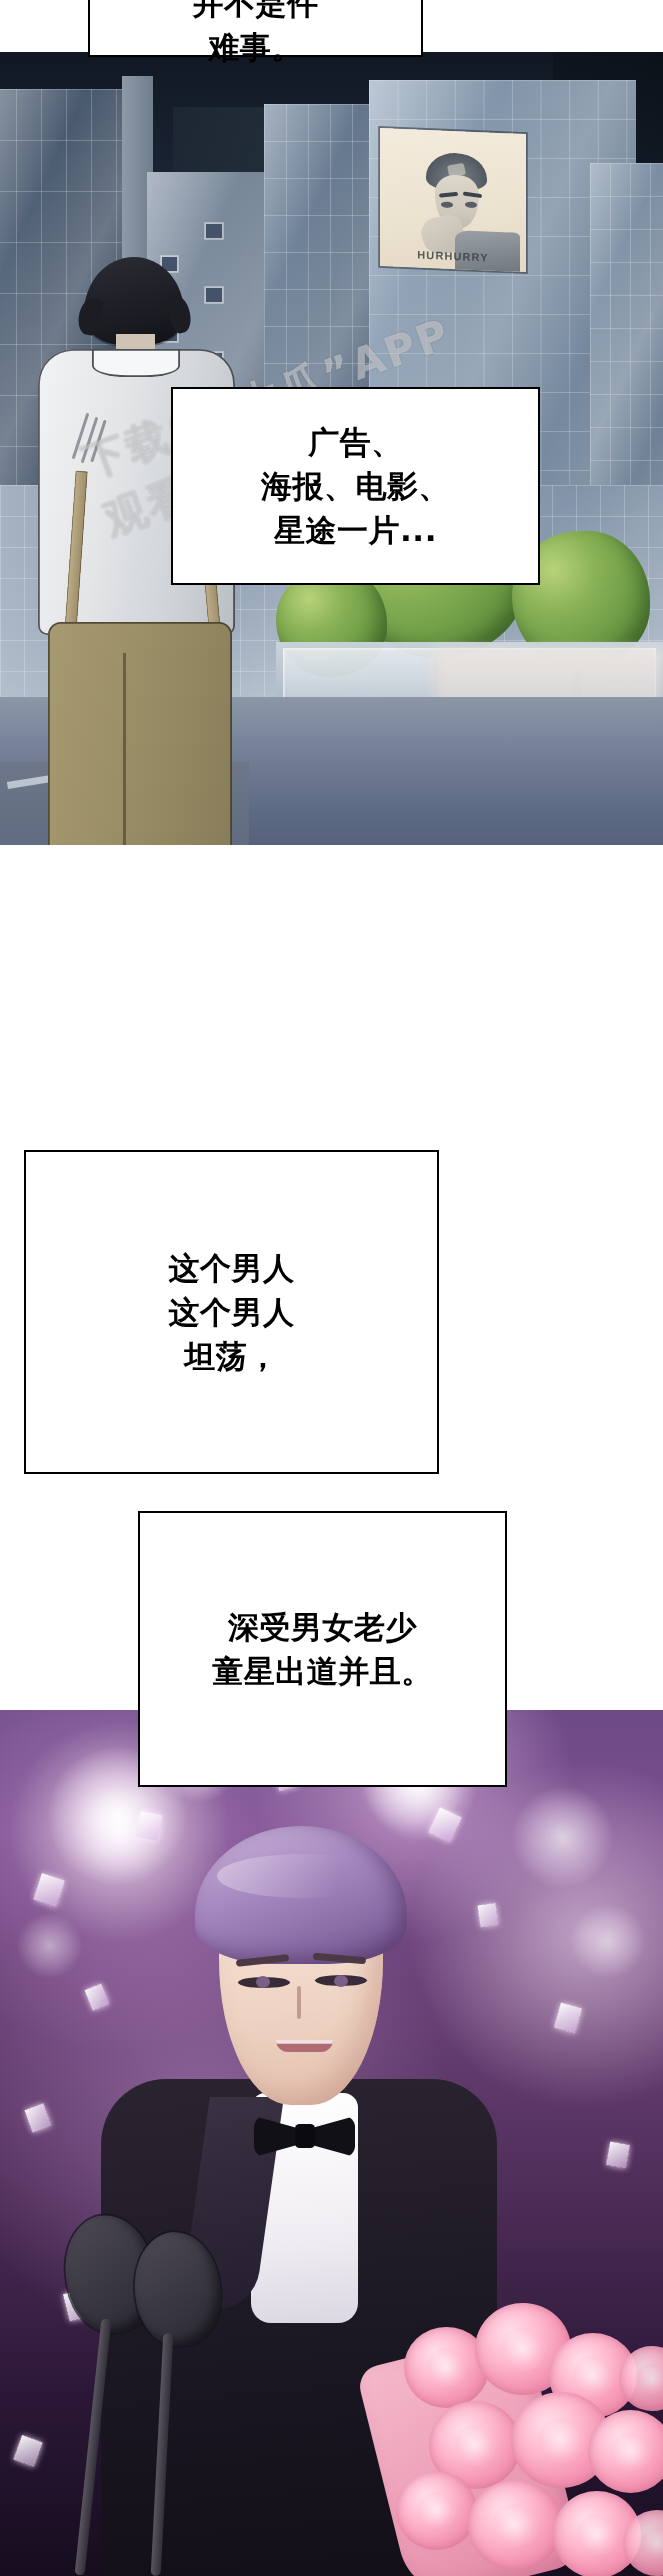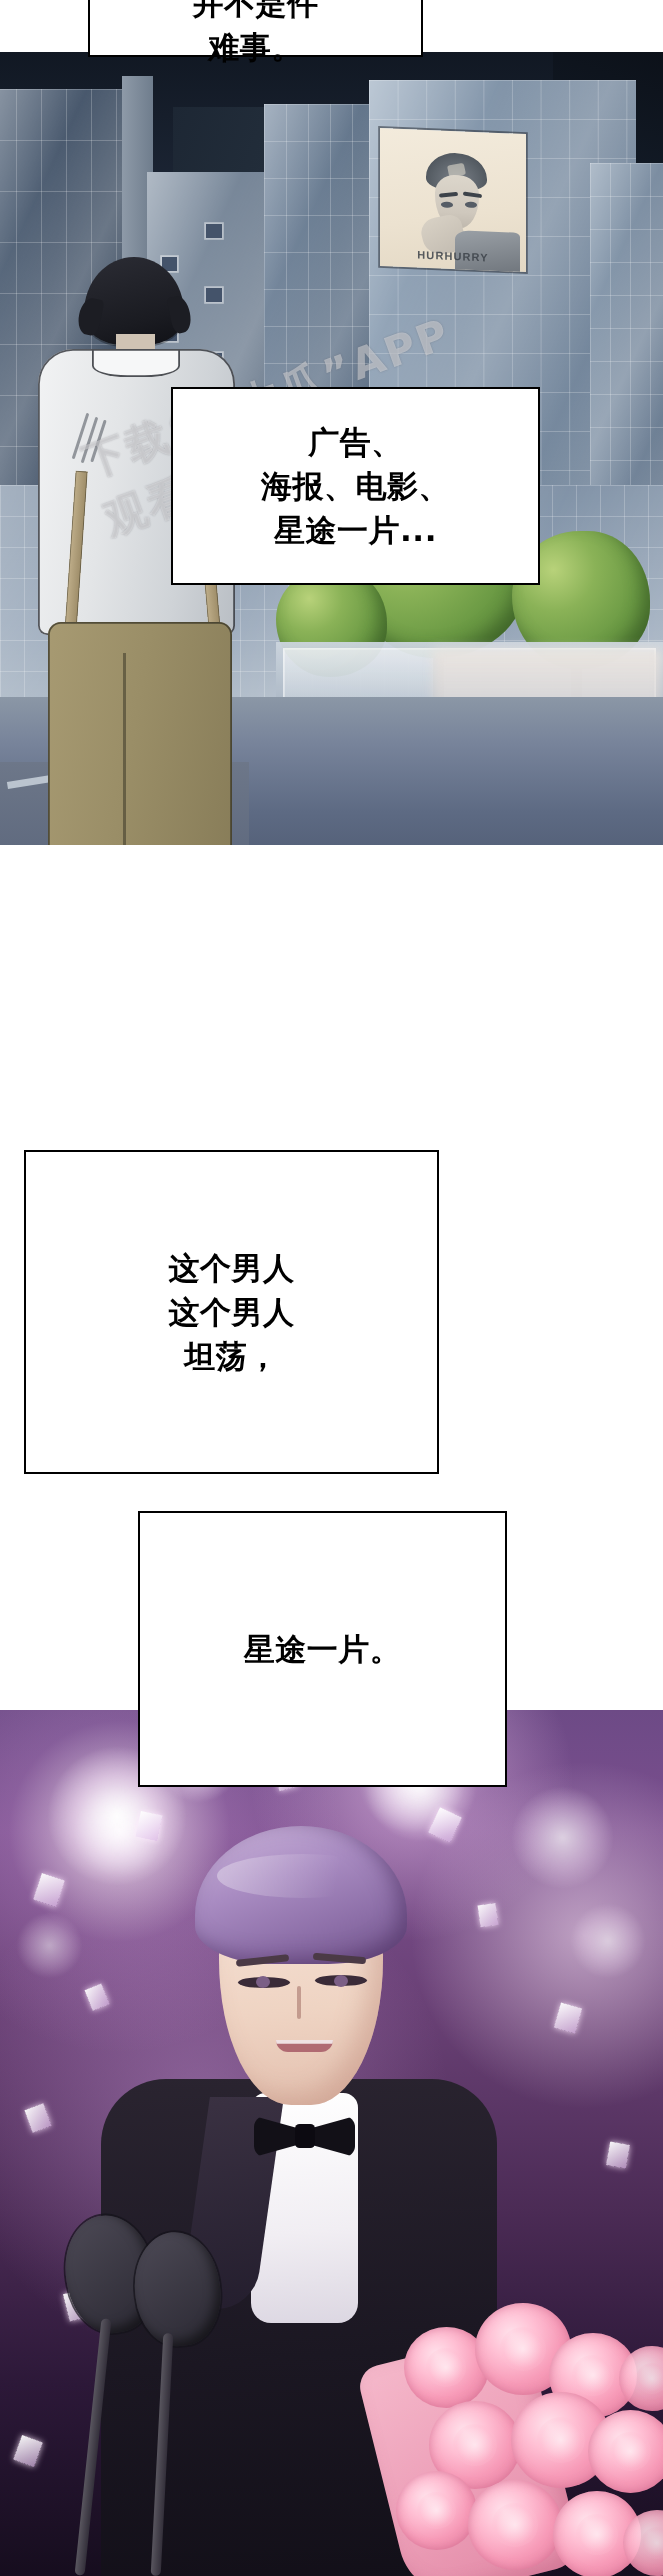--- a/index.html
+++ b/index.html
@@ -510,21 +510,22 @@
   <div class="tbox" id="tbox3">
     <span class="lines">
       <span>这个男人</span>
       <span>这个男人</span>
       <span>坦荡，</span>
     </span>
   </div>
 
   <div class="tbox" id="tbox4">
     <span class="lines">
-      <span>星途一片。</span>
+      <span>深受男女老少</span>
+      <span>童星出道并且。</span>
     </span>
   </div>
 
   <div class="panel-stage">
     <div class="stage-bg"></div>
 
     <div class="bokeh" style="left:48px;top:37px;width:138px;height:138px;"></div>
     <div class="bokeh" style="left:157px;top:9.2px;width:83px;height:83px;opacity:.85;"></div>
     <div class="bokeh" style="left:365px;top:20px;width:111px;height:111px;opacity:.9;"></div>
     <div class="bokeh" style="left:512px;top:77px;width:101px;height:101px;opacity:.7;"></div>

